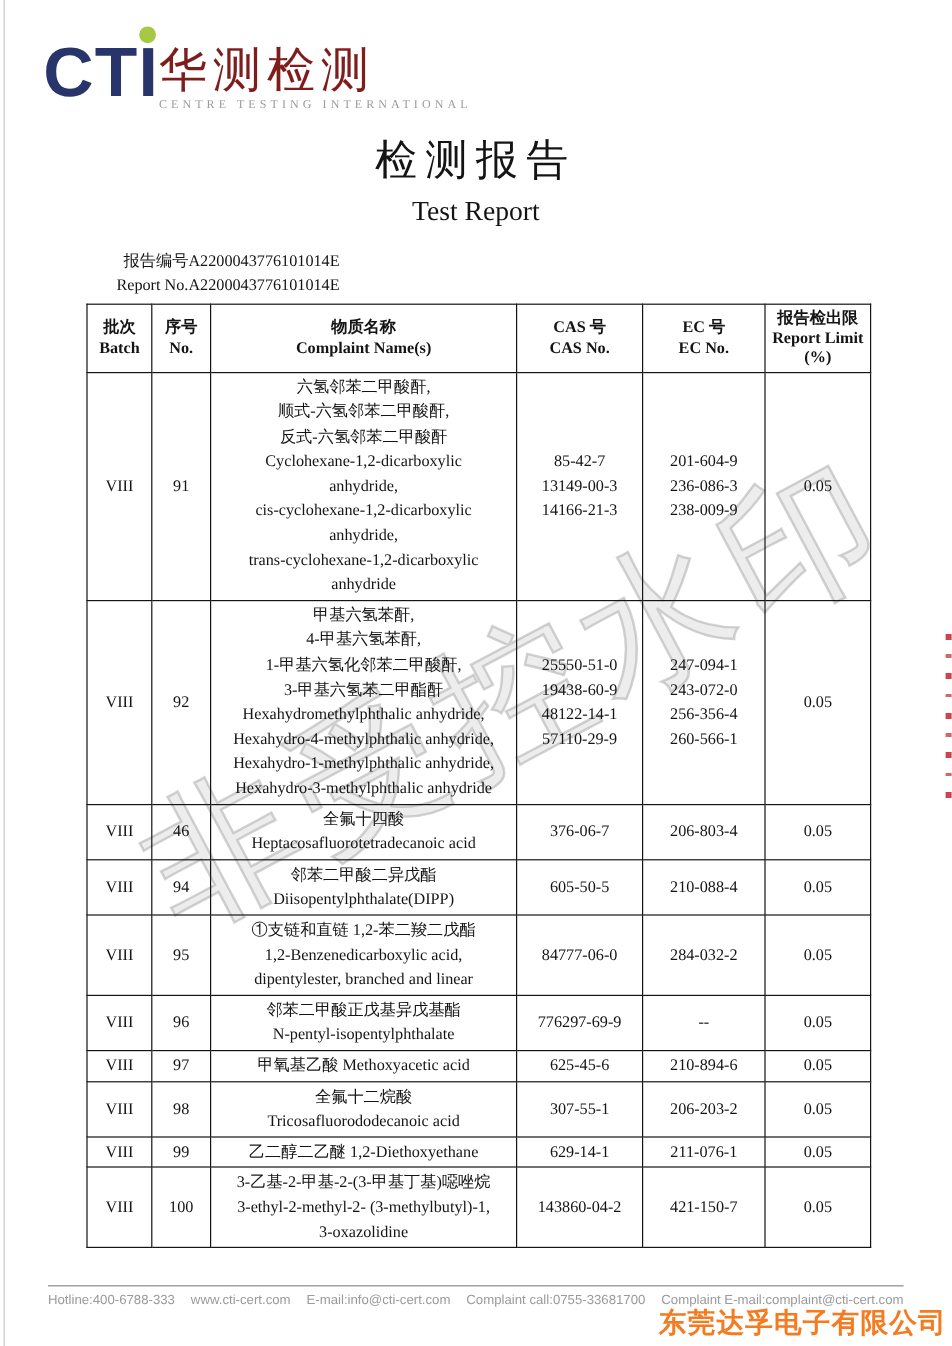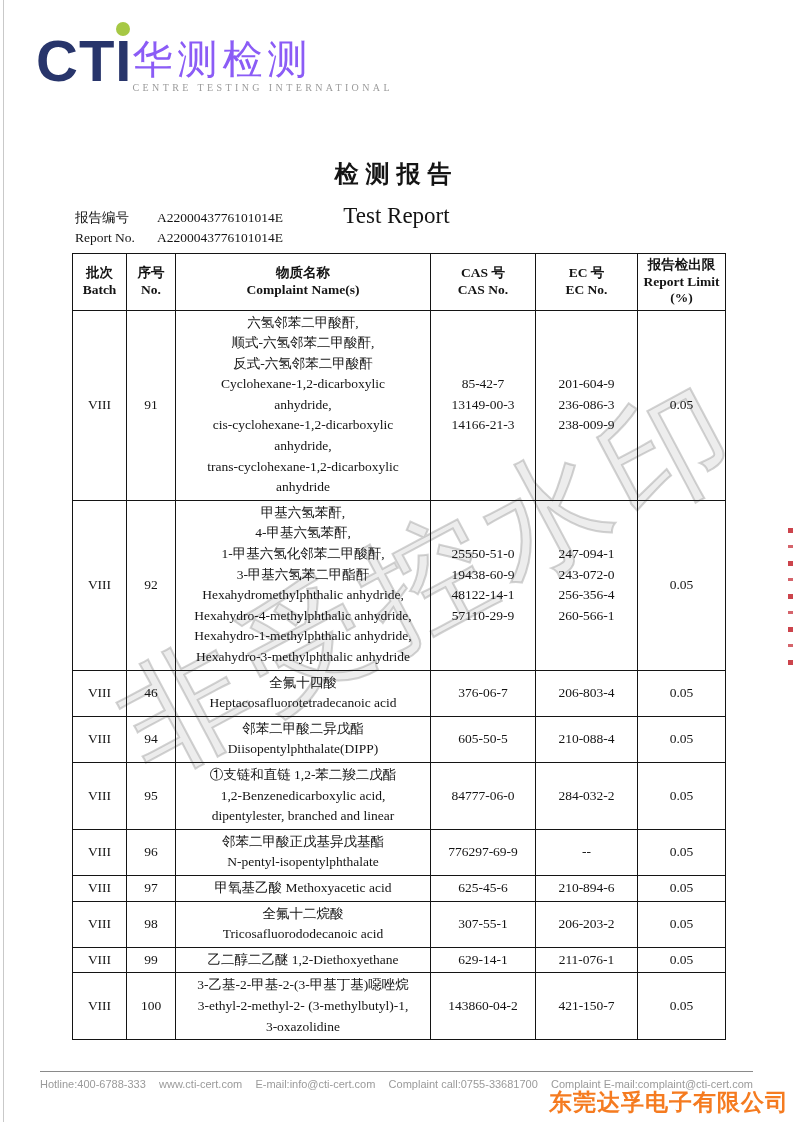--- a/index.html
+++ b/index.html
@@ -21,36 +21,36 @@
   .logo-cti {
     position:relative;
     font-family:"Liberation Sans","DejaVu Sans",sans-serif;
     font-weight:bold; font-size:58px; line-height:62px;
     color:#28356b; letter-spacing:1px;
   }
   .logo-dot { position:absolute; right:2px; top:-8px; width:14px; height:14px; border-radius:50%; background:#a6c844; }
   .logo-right { display:flex; flex-direction:column; padding-top:8px; }
   .logo-zh {
     font-family:"Liberation Sans","DejaVu Sans",sans-serif;
-    font-size:40px; line-height:42px; letter-spacing:5px; color:#8b5cf6; font-weight:500;
+    font-size:40px; line-height:42px; letter-spacing:5px; color:#7f1d1d; font-weight:500;
   }
   .logo-sub {
     font-family:Liberation Serif, serif;
     font-size:10px; letter-spacing:3.4px; color:#9b9b9b; margin-top:2px;
   }
 
   
   .title-block { position:absolute; left:0; top:112px; width:100%; text-align:center; }
-  .title-zh { font-size:24px; font-weight:bold; letter-spacing:7px; line-height:44px;margin-top:40px; }
+  .title-zh { font-size:35px; font-weight:normal; letter-spacing:7px; line-height:44px; }
   .title-en { font-size:23px; font-weight:normal; line-height:40px; }
 
   
   .meta { position:absolute; left:75px; top:208px; width:630px; font-size:13.5px; line-height:20px; }
   .meta-grid { display:flex; }
-  .meta-labels { width:82px; }
+  .meta-labels { width:82px;text-align:right; }
   .meta-numbers { flex:1; }
   .meta-pages { text-align:right; }
 
   
   .table-wrap { position:absolute; left:72px; top:253px; z-index:2; }
   table.report { border-collapse:collapse; table-layout:fixed; width:653px; background:transparent; }
   table.report th, table.report td {
     border:1.5px solid #141414;
     padding:2px 2px;
     text-align:center;

